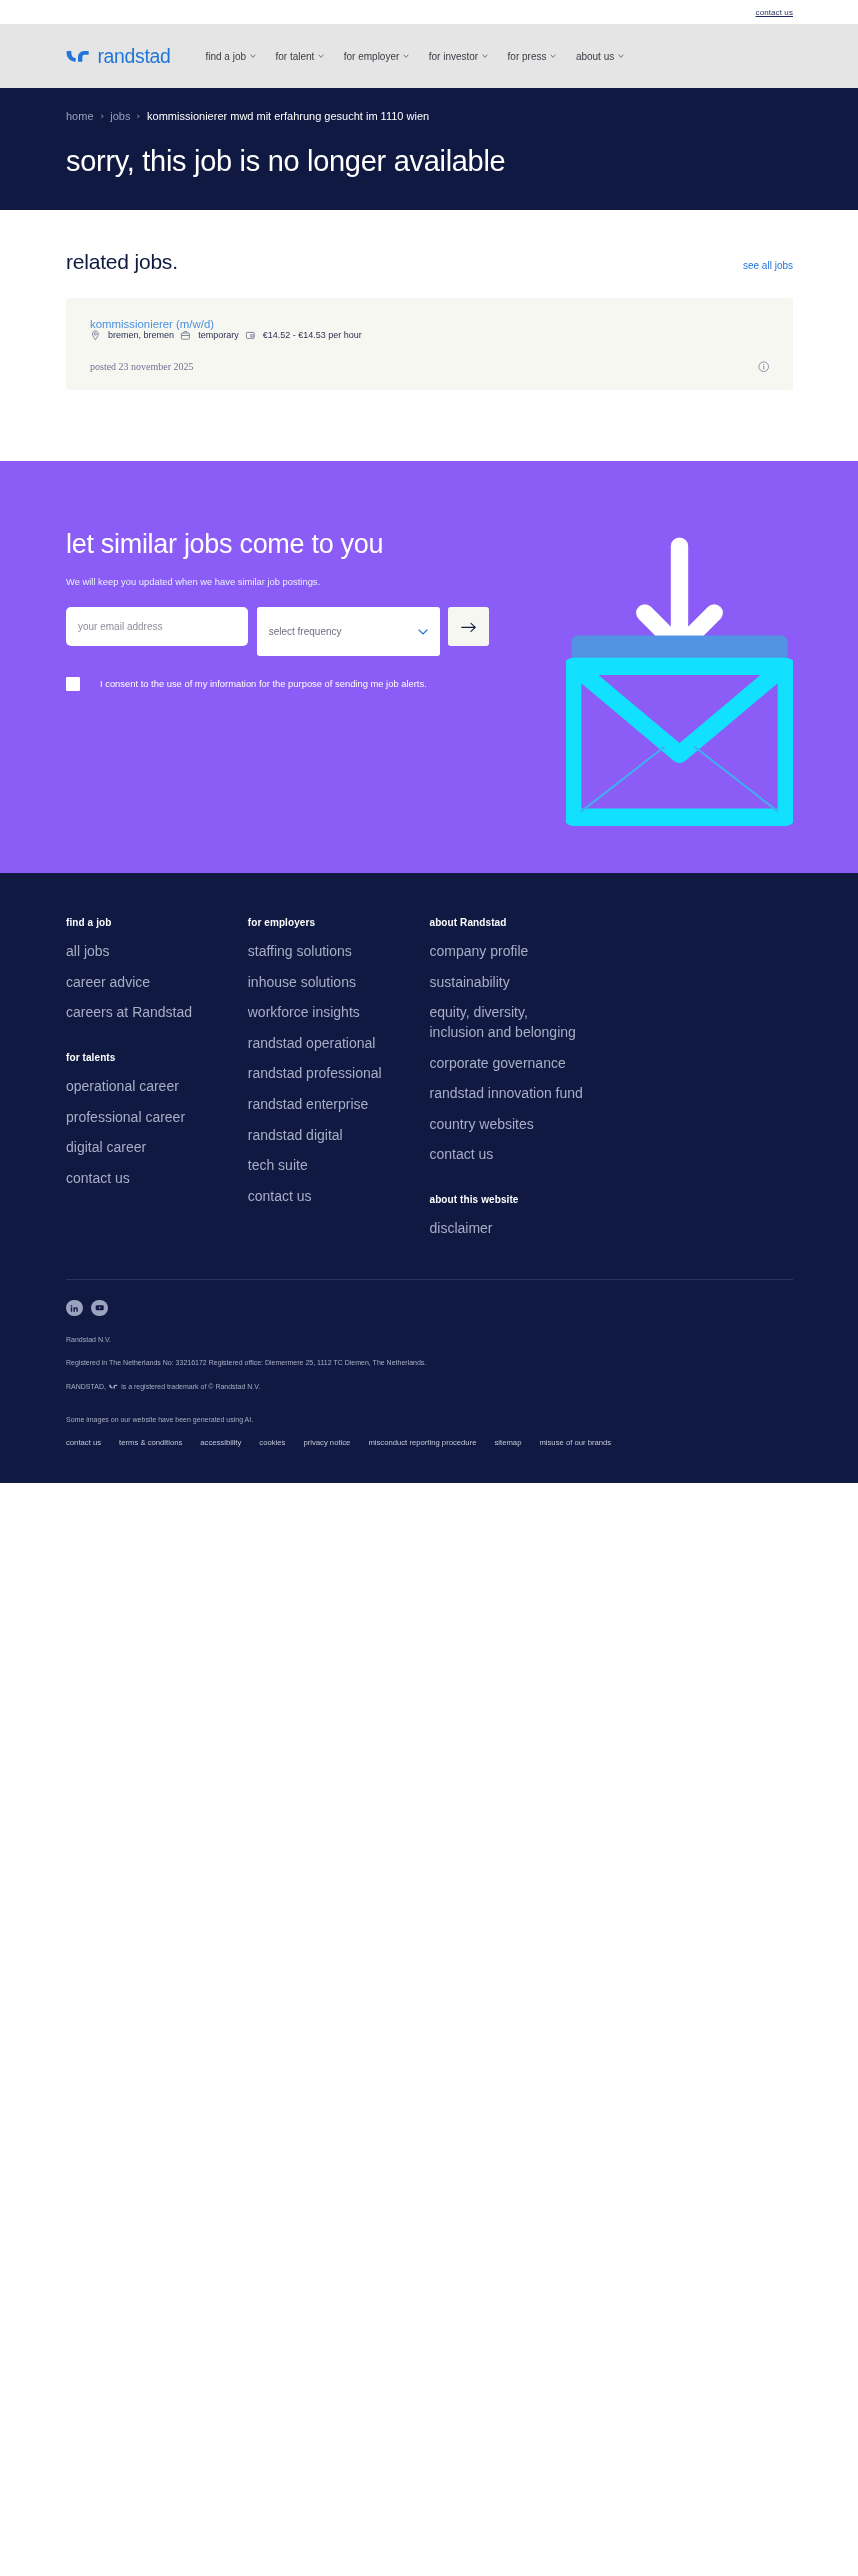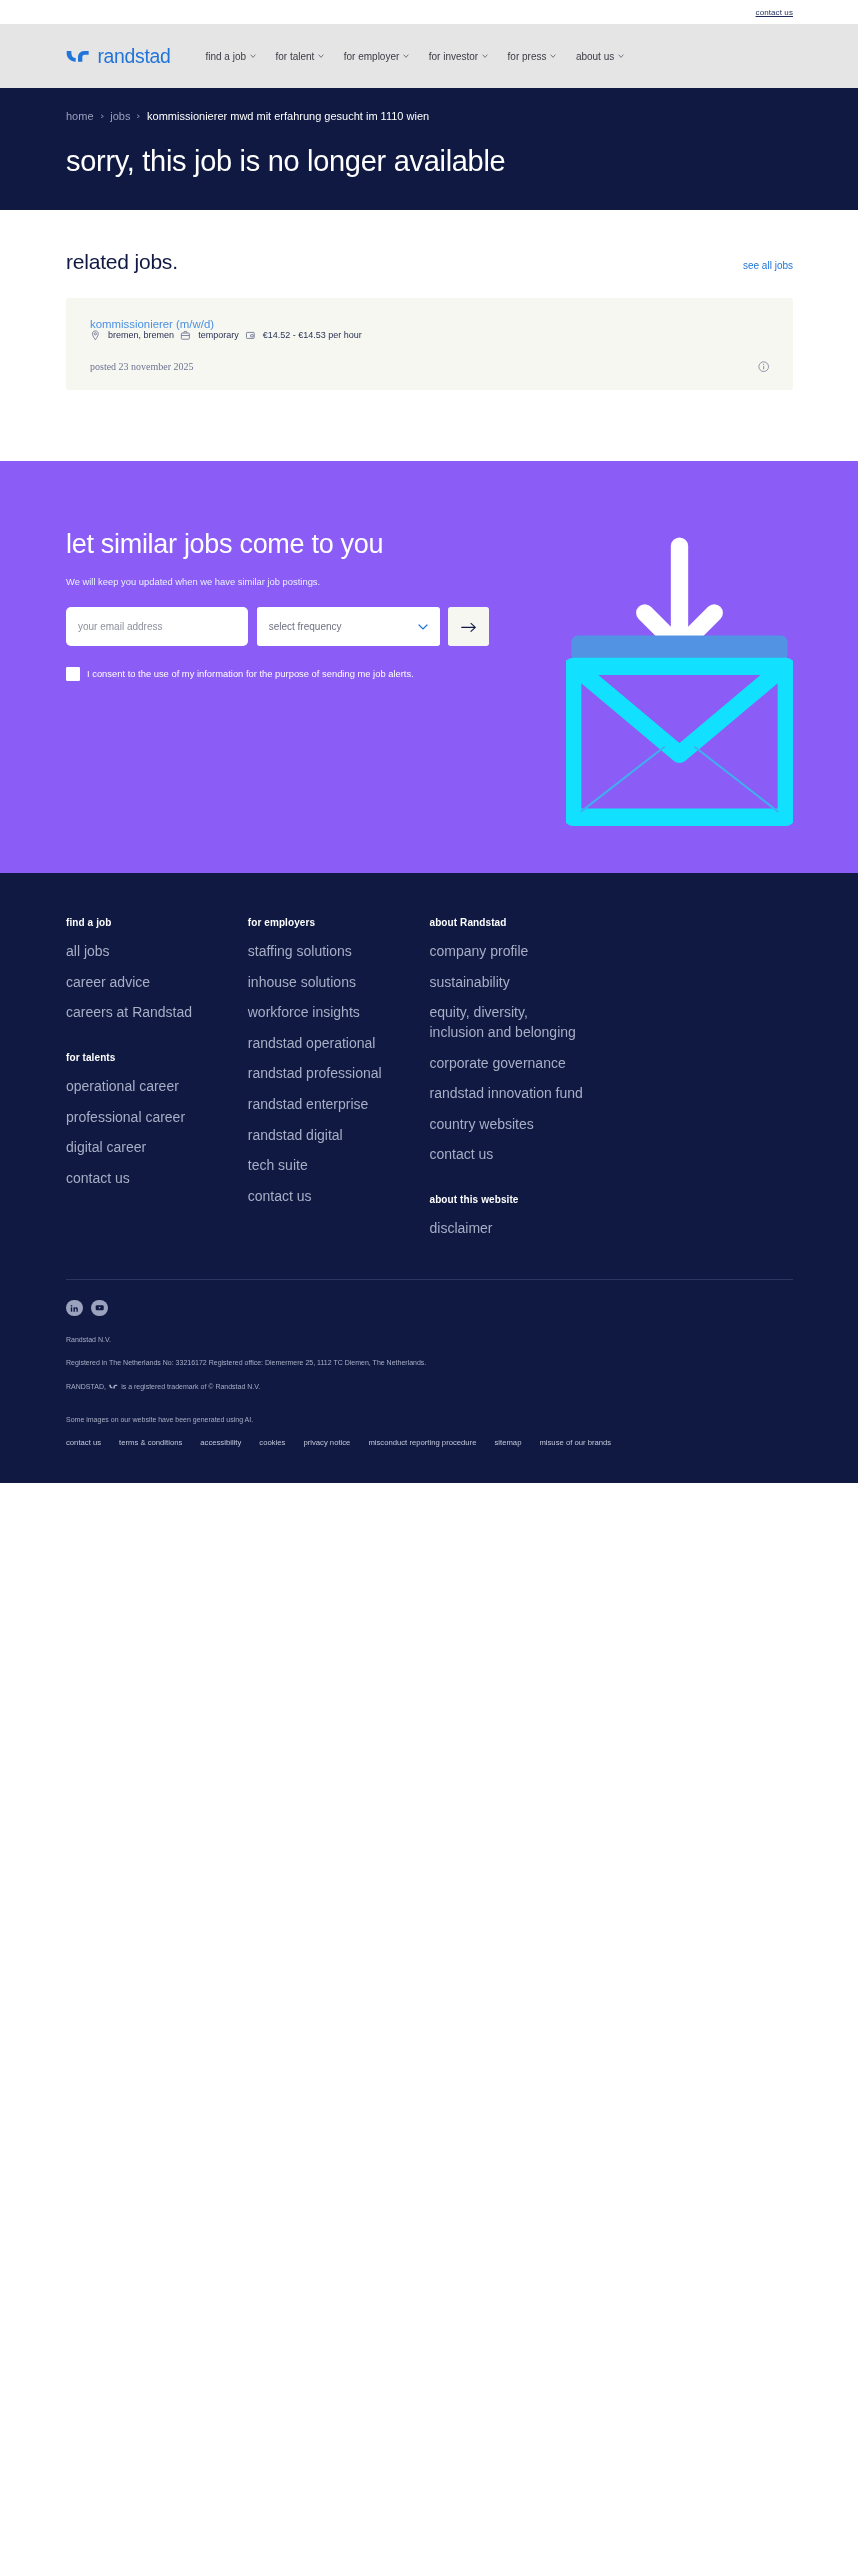--- a/index.html
+++ b/index.html
@@ -114,34 +114,34 @@
   .alert-sub { margin-top:16px; font-size:9.4px; color:#eaf2fd; }
   .alert-form { margin-top:20px; display:flex; align-items:stretch; gap:8.7px; }
   .email-input {
     width:182px; height:39px;
     border:none; border-radius:5px; background:#ffffff;
     font-family:"Liberation Sans", sans-serif;
     font-size:10px; color:#3b3b45; padding:0 12px;
   }
   .email-input::placeholder { color:#8d8f9c; }
   .freq-select {
-    width:183px; height:39px;
+    width:183px; height:49px;
     border:none; border-radius:2.7px; background:#ffffff;
     display:flex; align-items:center; justify-content:space-between;
     padding:0 12px; cursor:pointer;
   }
   .freq-label { font-size:10px; color:#6e7080; }
   .freq-caret { width:10px; height:6px; display:block; }
   .submit-btn {
     width:41px; height:39px;
     background:#f7f7f2; border:none; border-radius:2.7px;
     display:flex; align-items:center; justify-content:center; cursor:pointer;
   }
   .arrow-right { width:16px; height:10.7px; display:block; }
-  .consent { margin-top:20px; display:flex; align-items:center; gap:7px; }
+  .consent { margin-top:20px; display:flex; align-items:center; gap:20px; }
   .consent-box {
     width:14px; height:14px; flex:0 0 14px;
     background:#ffffff; border-radius:1.3px; margin-top:0.7px; cursor:pointer;
   }
   .consent-text {
     font-size:9.4px; color:#ffffff; line-height:1.62; max-width:366px;
   }
   .envelope-art { width:227px; height:298px; display:block; margin-top:2.7px; }
 
   

